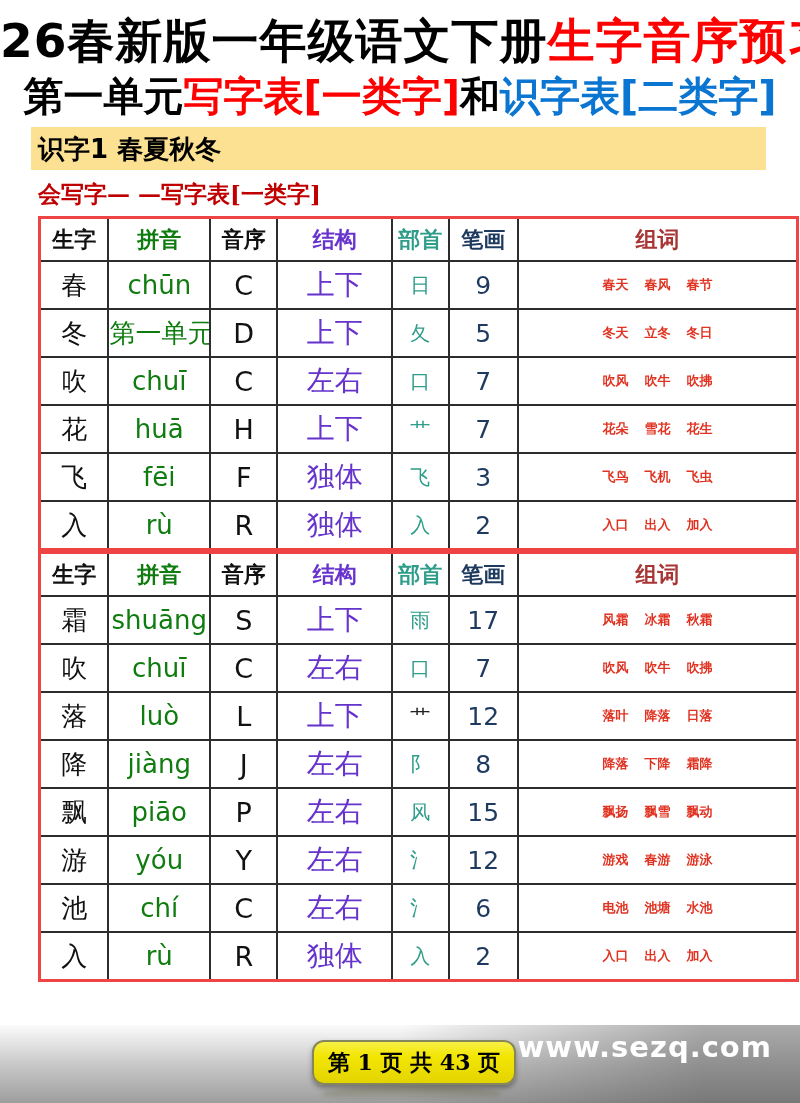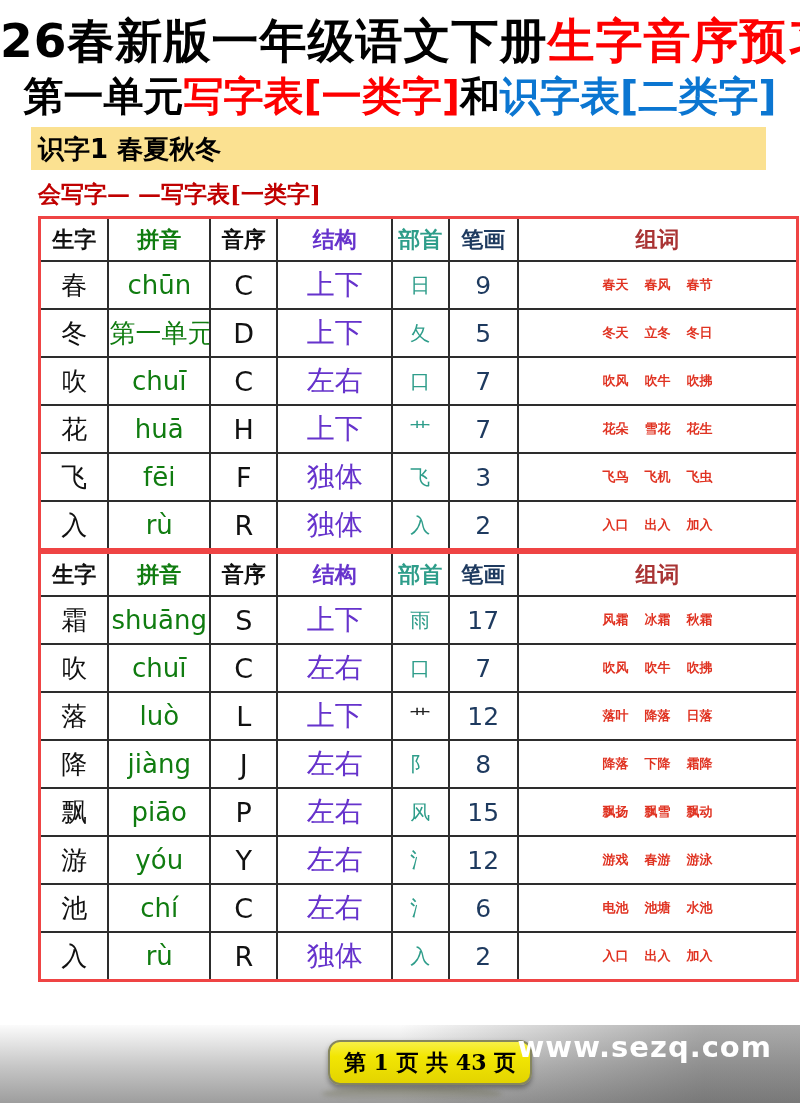--- a/index.html
+++ b/index.html
@@ -110,21 +110,21 @@
   .footer {
     position: absolute;
     left: 0; bottom: 0;
     width: 800px; height: 92px;
     background-image:
       linear-gradient(to right, rgba(90,90,90,0) 50%, rgba(75,75,75,0.45) 88%),
       linear-gradient(to bottom, #fbfbfb 0%, #c6c6c6 45%, #8e8e8e 100%);
   }
   .page-pill {
     position: absolute;
-    left: 328px; top: 15px;
+    left: 312px; top: 15px;
     width: 200px; height: 41px;
     background: linear-gradient(to bottom, #f8f046 0%, #f2e603 35%, #e3d400 100%);
     border: 2px solid #86865e;
     border-radius: 12px;
     box-shadow: 0 3px 5px rgba(0,0,0,0.35);
     text-align: center;
     font-family: "DejaVu Serif", serif;
     font-weight: 700;
     font-size: 22px;
     line-height: 41px;

